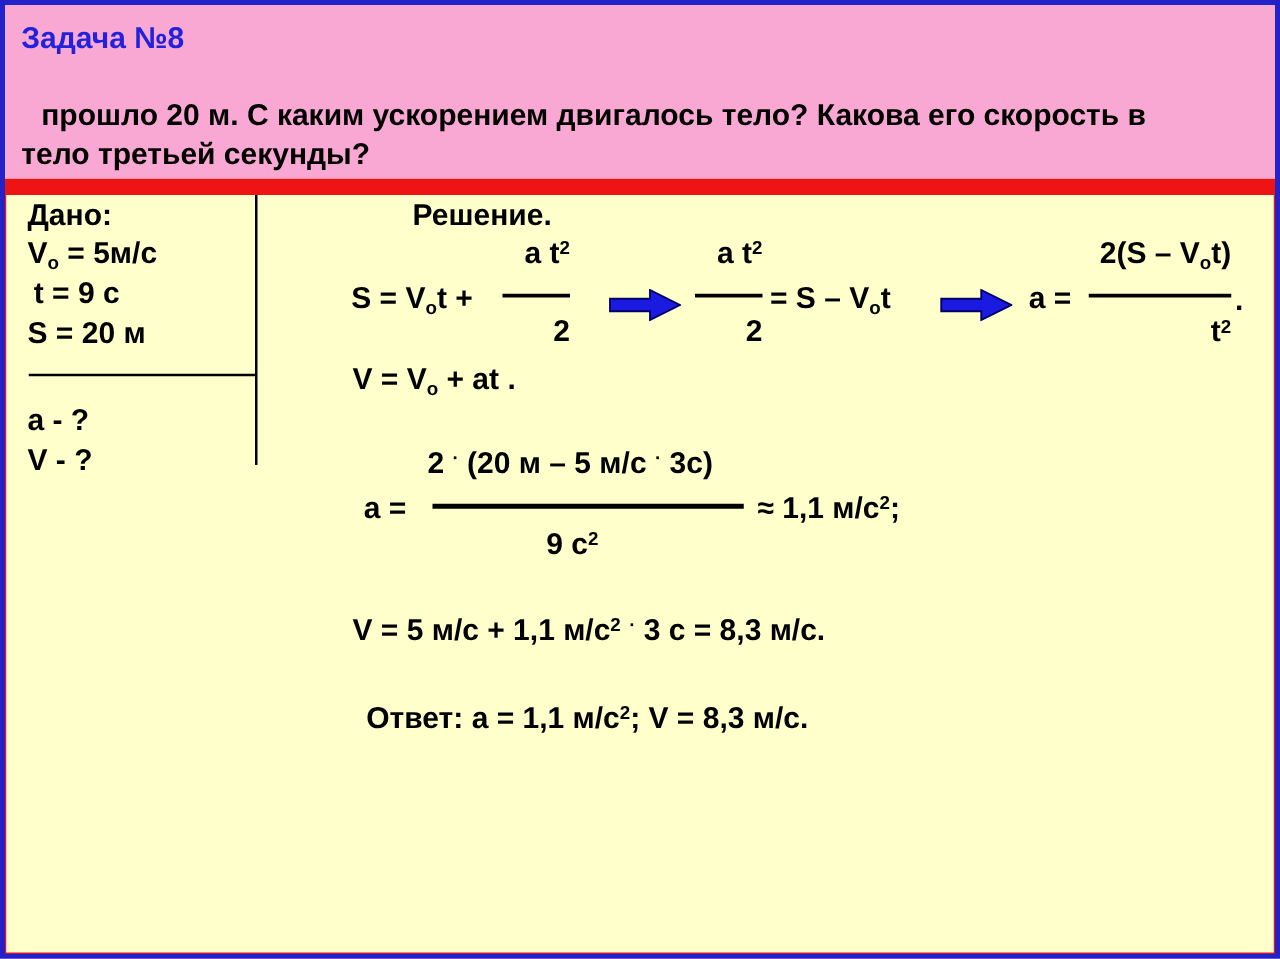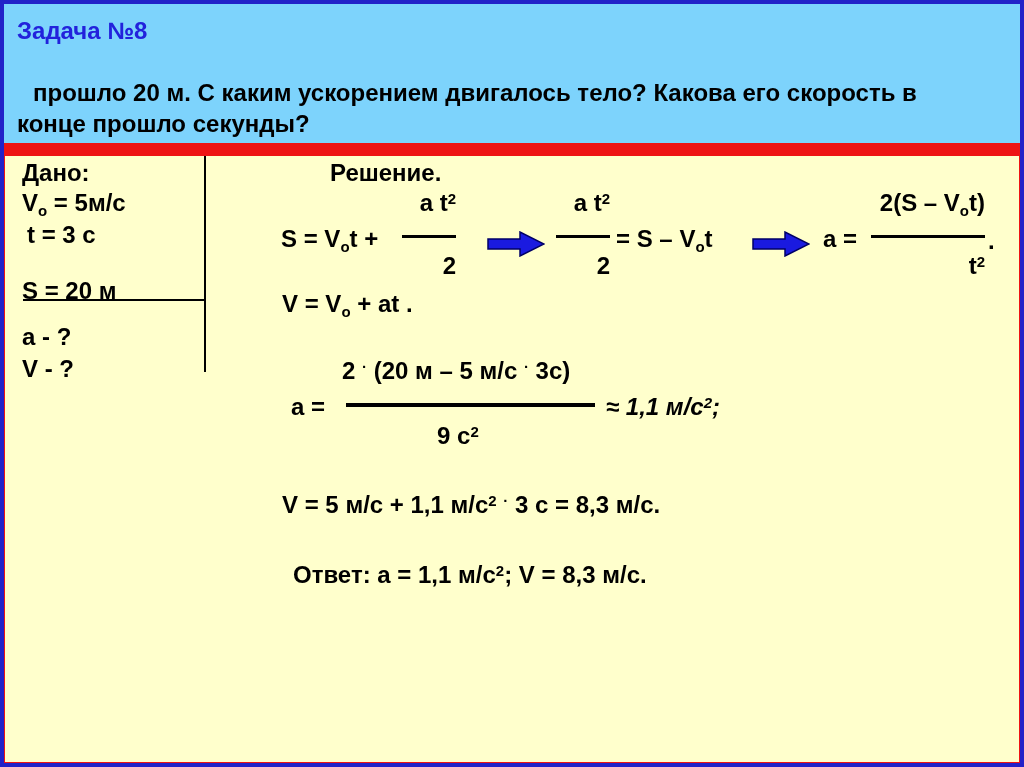--- a/index.html
+++ b/index.html
@@ -1,18 +1,18 @@
 <!DOCTYPE html>
 <html><head>
 <meta charset="utf-8">
 <style>
   * { margin:0; padding:0; box-sizing:border-box; }
   html,body { width:1024px; height:767px; }
   body { font-family:"Liberation Sans","DejaVu Sans",sans-serif; background:#666; }
-  .slide { position:relative; width:1024px; height:767px; background:#7dd3fc;
+  .slide { position:relative; width:1024px; height:767px; background:#f9a8d4;
            overflow:hidden; font-weight:bold; color:#000; }
   .frame { position:absolute; inset:0; border:4px solid #2222C8; z-index:30; pointer-events:none; }
   .main-box { position:absolute; left:2px; right:2px; top:143px; bottom:2px;
               background:#FFFFCC; border:3px solid #EE1414; border-top:13px solid #EE1414; z-index:1; }
   .t { position:absolute; font-size:24px; font-weight:bold; white-space:nowrap;
        line-height:30px; z-index:5; }
   .blue { color:#2222DC; }
   sup { font-size:15px; line-height:0; vertical-align:7px; }
   sub { font-size:15px; line-height:0; vertical-align:-5px; }
   .frac { position:absolute; text-align:right; z-index:5; font-size:24px; font-weight:bold; }
@@ -26,26 +26,26 @@
 </style>
 </head>
 <body>
 
 <div class="slide">
   <div class="frame"></div>
   <div class="main-box"></div>
 
   <div class="t blue" style="left:17px; top:16px;">Задача №8</div>
   <div class="t" style="left:17px; top:78px;margin-left:16px;">прошло 20 м. С каким ускорением двигалось тело? Какова его скорость в</div>
-  <div class="t" style="left:17px; top:109px;">конце прошло секунды?</div>
+  <div class="t" style="left:17px; top:109px;">тело третьей секунды?</div>
 
   <div class="t" style="left:22px; top:158px;">Дано:</div>
   <div class="t" style="left:22px; top:188px;">V<sub>о</sub> = 5м/с</div>
-  <div class="t" style="left:27px; top:220px;">t = 3 с</div>
-  <div class="t" style="left:22px; top:252px;margin-top:24px;">S = 20 м</div>
+  <div class="t" style="left:27px; top:220px;">t = 9 с</div>
+  <div class="t" style="left:22px; top:252px;">S = 20 м</div>
   <div class="hline" style="left:23px; top:299px; width:181px;"></div>
   <div class="t" style="left:22px; top:322px;">a - ?</div>
   <div class="t" style="left:22px; top:354px;">V - ?</div>
   <div class="vline" style="left:204px; top:156px; height:216px;"></div>
 
   <div class="t" style="left:293px; top:158px;margin-left:37px;">Решение.</div>
 
   <div class="t" style="left:281px; top:224px;">S = V<sub>о</sub>t +</div>
   <div class="frac" style="left:402px; top:188px; width:54px;">
     <div class="num">a t<sup>2</sup></div>
@@ -71,18 +71,18 @@
     <div class="den">t<sup>2</sup></div>
   </div>
   <div class="t" style="left:988px; top:226px;">.</div>
 
   <div class="t" style="left:282px; top:289px;">V = V<sub>о</sub> + at .</div>
 
   <div class="t" style="left:342px; top:356px;">2 <sup>·</sup> (20 м – 5 м/с <sup>·</sup> 3с)</div>
   <div class="t" style="left:291px; top:392px;">a =</div>
   <div class="calc-bar" style="left:346px; top:403px; width:249px;"></div>
   <div class="t" style="left:437px; top:421px;">9 с<sup>2</sup></div>
-  <div class="t" style="left:606px; top:392px;font-style:italic;">≈ 1,1 м/с<sup>2</sup>;</div>
+  <div class="t" style="left:606px; top:392px;">≈ 1,1 м/с<sup>2</sup>;</div>
 
   <div class="t" style="left:282px; top:490px;">V = 5 м/с + 1,1 м/с<sup>2</sup> <sup>·</sup> 3 с = 8,3 м/с.</div>
 
   <div class="t" style="left:293px; top:560px;text-align:right;">Ответ: a = 1,1 м/с<sup>2</sup>; V = 8,3 м/с.</div>
 </div>
 
 </body></html>

